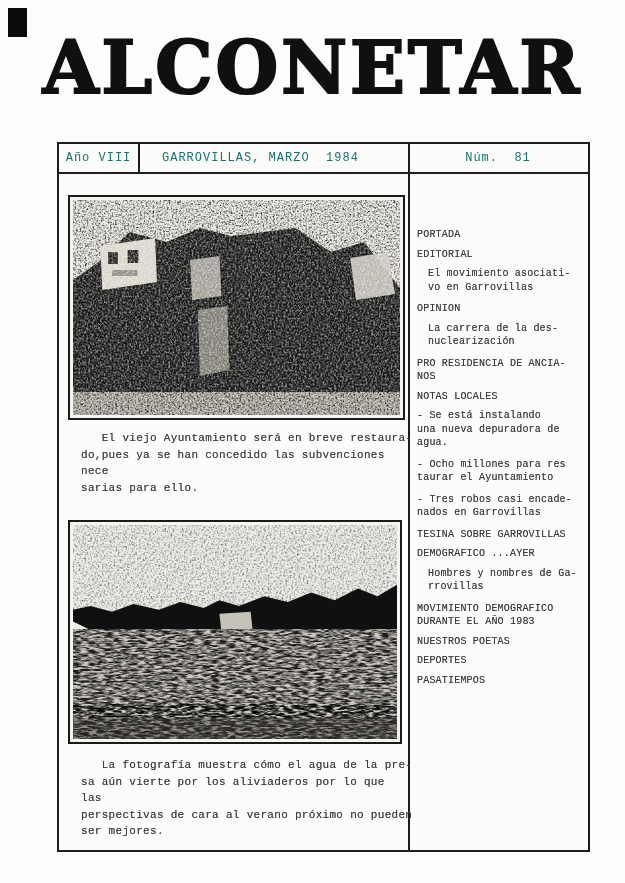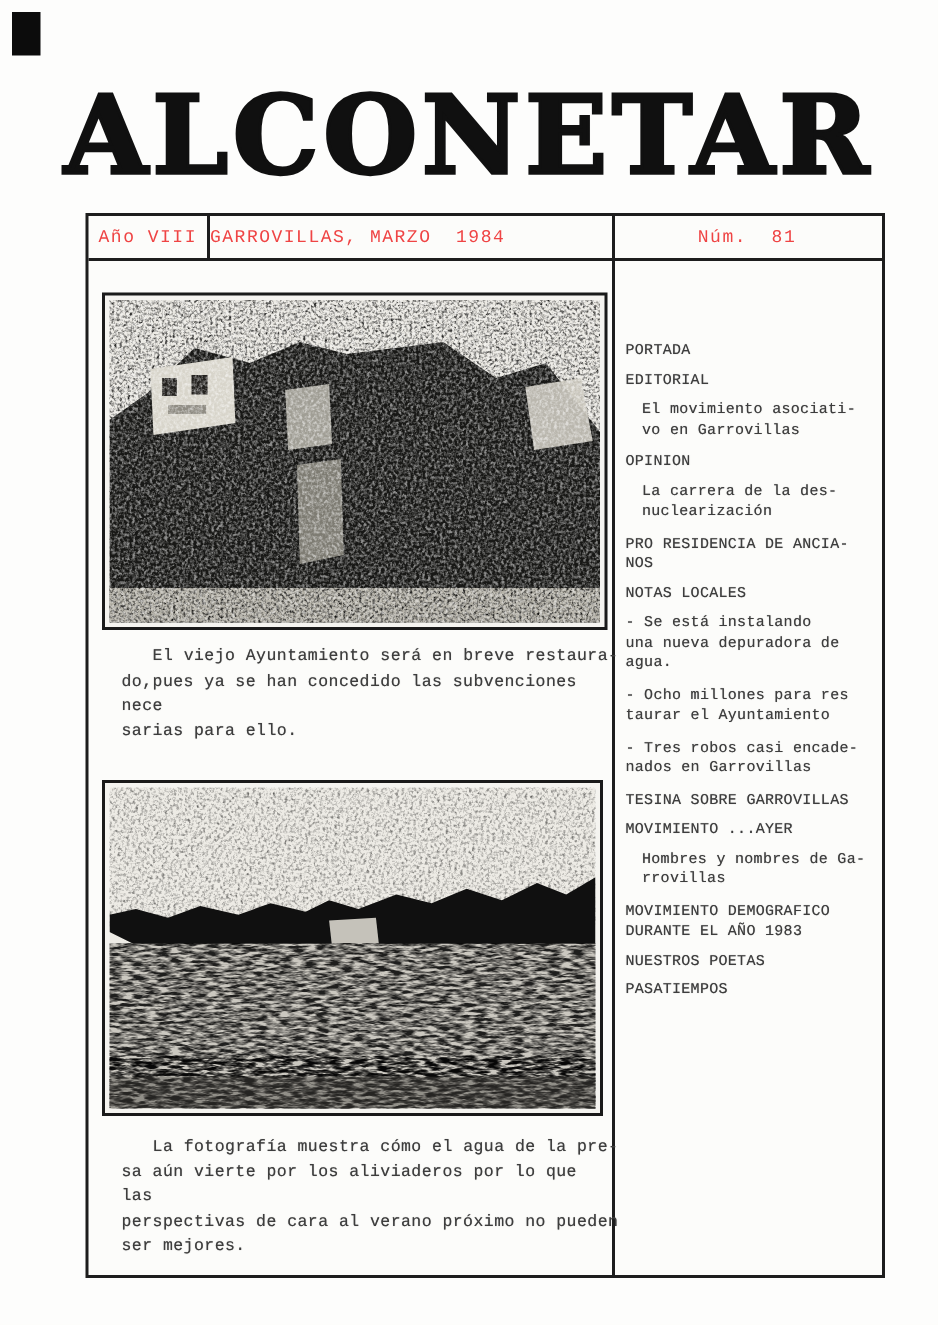--- a/index.html
+++ b/index.html
@@ -9,41 +9,41 @@
     background:#fdfdfc;
     font-family:"Liberation Mono","DejaVu Sans Mono",monospace;
     color:#383838;
     overflow:hidden;
   }
   .corner-mark {
     position:absolute; left:8px; top:8px; width:19px; height:29px;
     background:#0c0c0c;
   }
   .masthead {
-    position:absolute; left:0; top:50px; width:625px;
+    position:absolute; left:0; top:28px; width:625px;
     text-align:center;
     font-family:"DejaVu Serif","Liberation Serif",serif;
     font-weight:bold; font-size:72px; line-height:80px;
     letter-spacing:3px; color:#101010;
     -webkit-text-stroke:2.2px #101010;
     text-shadow:0 0 1px #101010;
   }
   .frame {
     position:absolute; left:57px; top:142px; width:533px; height:710px;
     border:2px solid #1d1d1d; background:#fcfcfa;
   }
   .head-row {
     position:absolute; left:0; top:0; right:0; height:30px;
     border-bottom:2px solid #1d1d1d; display:flex; align-items:center;
-    font-size:12px; letter-spacing:1px; color:#ef4444;
+    font-size:12px; letter-spacing:1px; color:#0f766e;
   }
   .head-cell-year { width:81px; height:100%; border-right:2px solid #1d1d1d;
     display:flex; align-items:center; justify-content:center; }
   .head-cell-place { width:268px; height:100%; display:flex; align-items:center;
-    white-space:pre; }
+    padding-left:22px; white-space:pre; }
   .head-cell-issue { flex:1; height:100%; display:flex; align-items:center;
     justify-content:center; white-space:pre; }
   .col-divider {
     position:absolute; left:349px; top:0; bottom:0; width:2px;
     background:#1d1d1d;
   }
   .photo {
     position:absolute; border:2px solid #1a1a1a; background:#f5f4f0;
     padding:3px;
   }
@@ -168,22 +168,23 @@
 NOS</div>
       <div class="toc-item h gap">NOTAS LOCALES</div>
       <div class="toc-item note gap">- Se está instalando
 una nueva depuradora de
 agua.</div>
       <div class="toc-item note">- Ocho millones para res
 taurar el Ayuntamiento</div>
       <div class="toc-item note">- Tres robos casi encade-
 nados en Garrovillas</div>
       <div class="toc-item h">TESINA SOBRE GARROVILLAS</div>
-      <div class="toc-item h">MOVIMIENTO ...AYER</div>
+      <div class="toc-item h">DEMOGRAFICO ...AYER</div>
       <div class="toc-item sub">Hombres y nombres de Ga-
 rrovillas</div>
       <div class="toc-item h gap">MOVIMIENTO DEMOGRAFICO
 DURANTE EL AÑO 1983</div>
       <div class="toc-item h gap">NUESTROS POETAS</div>
+      <div class="toc-item h">DEPORTES</div>
       <div class="toc-item h">PASATIEMPOS</div>
     </div>
 
 </div>
 
 </body></html>

